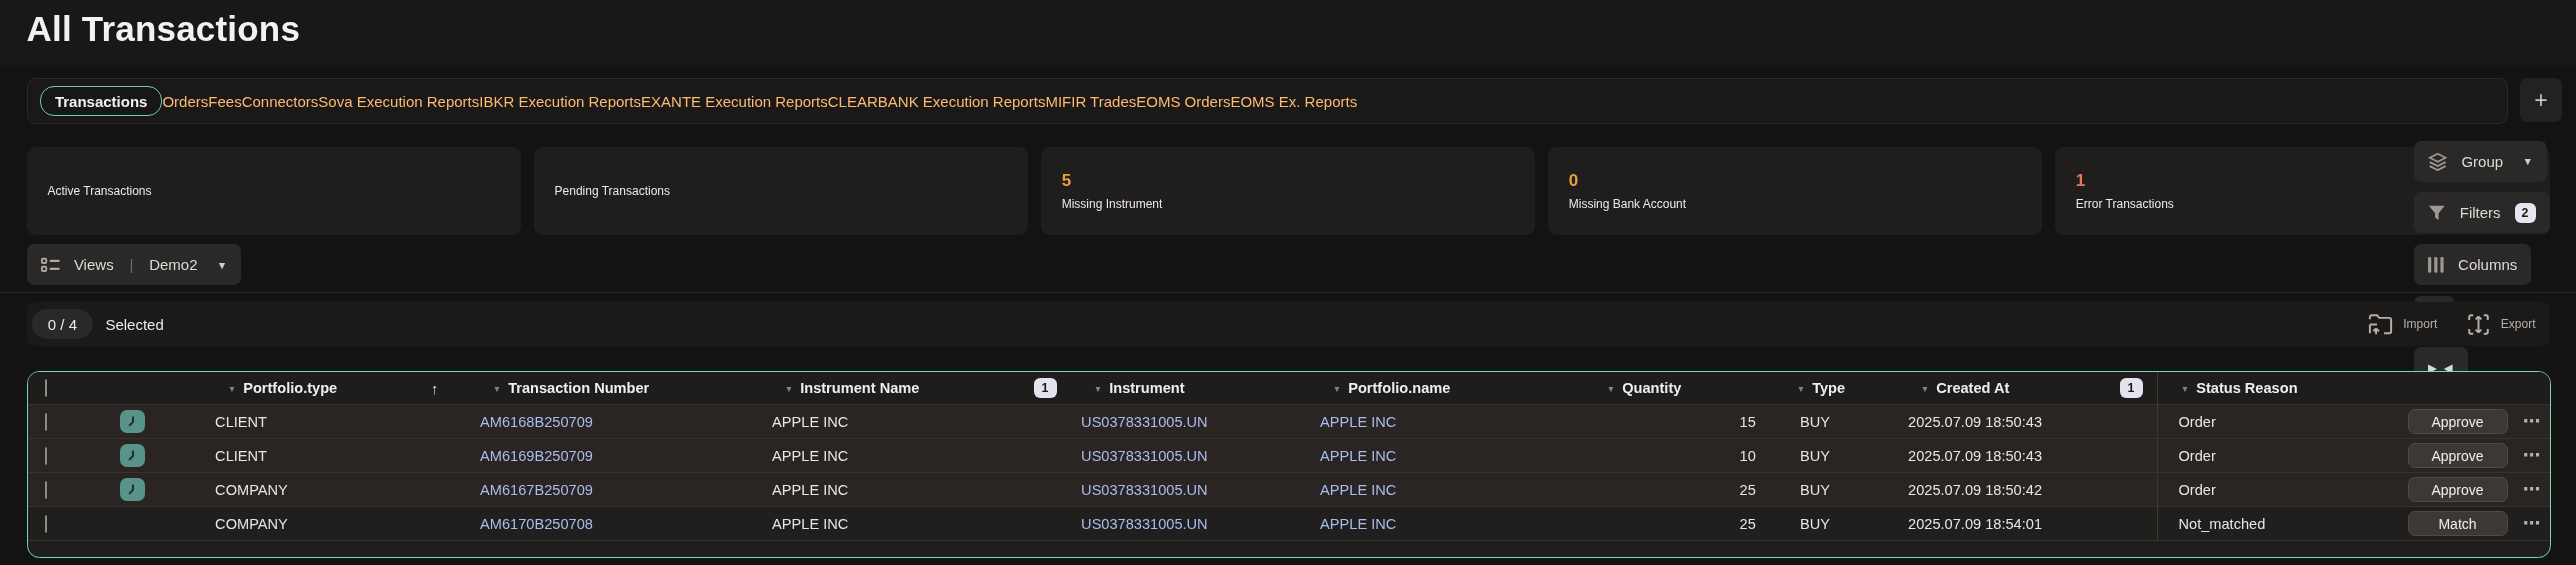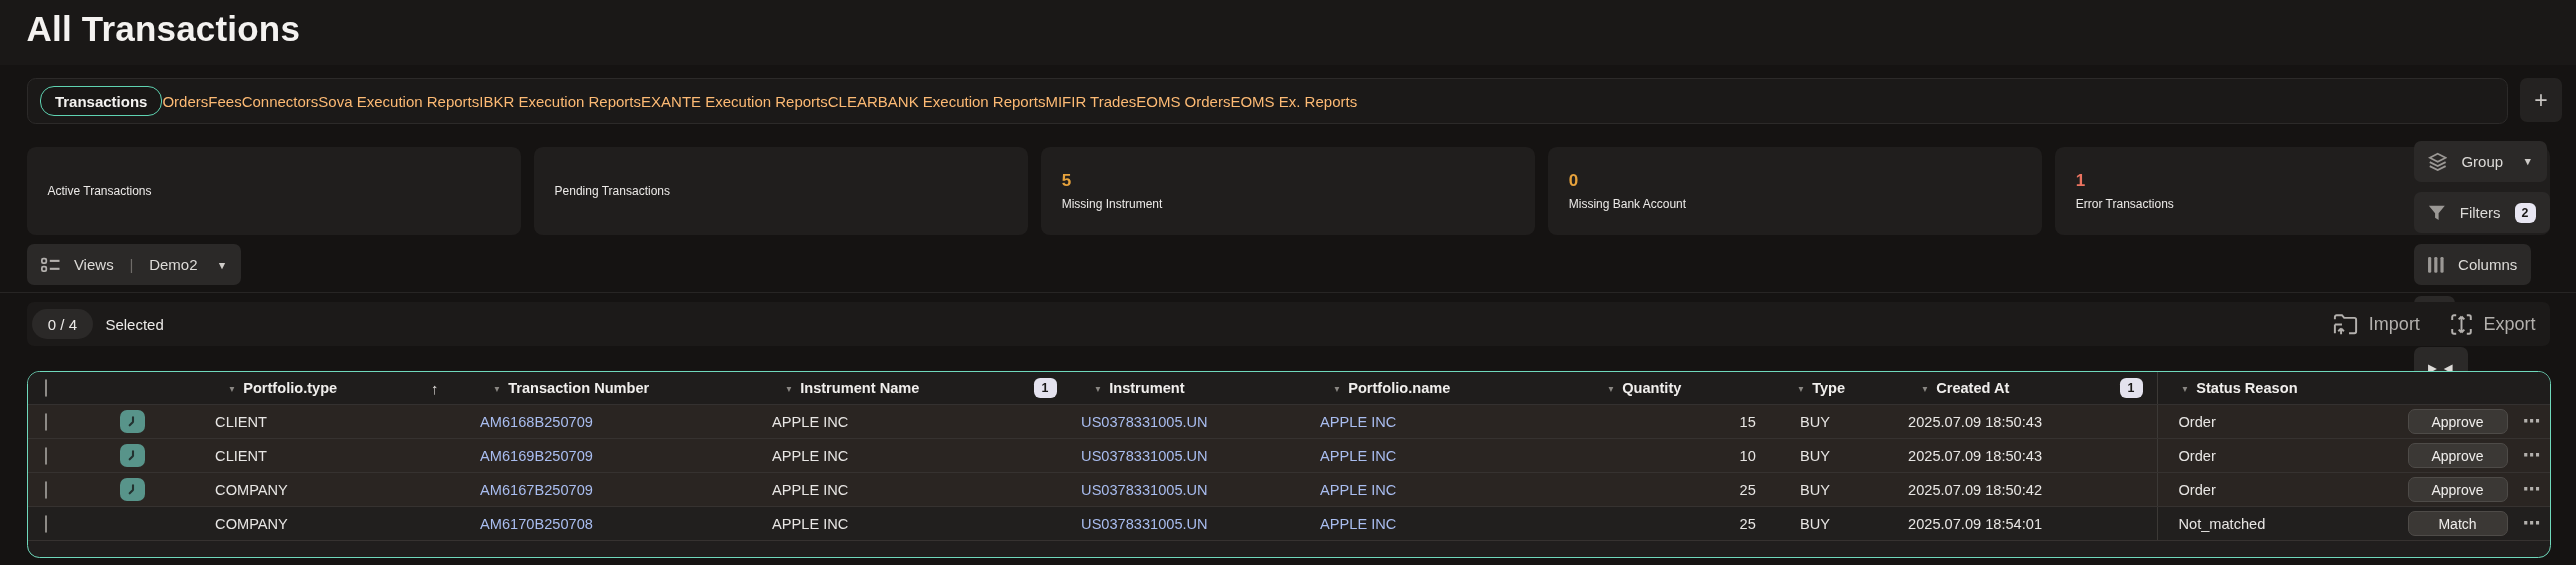--- a/index.html
+++ b/index.html
@@ -45,21 +45,21 @@
   .sqbtn { width:41px; }
   .collapse-glyph { font-size:11.5px; letter-spacing:1.8px; color:#dddbd8; }
   .hdiv { position:absolute; top:292px; left:0; right:0; height:0.9px; background:#272524; }
 
   
   .selbar { position:absolute; top:302px; left:26.5px; right:26.5px; height:44px; background:#1c1a19;
             border-radius:7px; display:flex; align-items:center; padding:0 14px 0 5.3px; }
   .selpill { background:#2b2928; border-radius:16px; padding:6.2px 16px; font-size:15px; color:#eceae8; }
   .sellbl { margin-left:12.4px; font-size:15px; color:#eceae8; }
   .ie-group { margin-left:auto; display:flex; align-items:center; gap:30px; }
-  .iebtn { display:flex; align-items:center; gap:10.6px; font-size:18px; color:#b3b0ad; cursor:pointer; }
+  .iebtn { display:flex; align-items:center; gap:10.6px; font-size:12px; color:#b3b0ad; cursor:pointer; }
 
   
   .tablewrap { position:absolute; top:371px; left:26.5px; right:25px; bottom:7px;
                border:1.8px solid #6fd9bc; border-radius:12.4px; background:#201e1d; overflow:hidden; }
   .tgrid { display:grid; align-items:center;
            grid-template-columns:66px 111px 265px 292px 309px 239px 274px 190px 124px 259px 230px 128px minmax(0,1fr); }
   .thead { height:33px; background:#1f1d1c; border-bottom:0.9px solid #343130; }
   .hcell { display:flex; align-items:center; gap:8.8px; padding-left:25px; font-size:14.6px;
            font-weight:700; color:#f0eeec; white-space:nowrap; overflow:hidden; }
   .hcaret { font-size:9.7px; color:#8a8783; }

